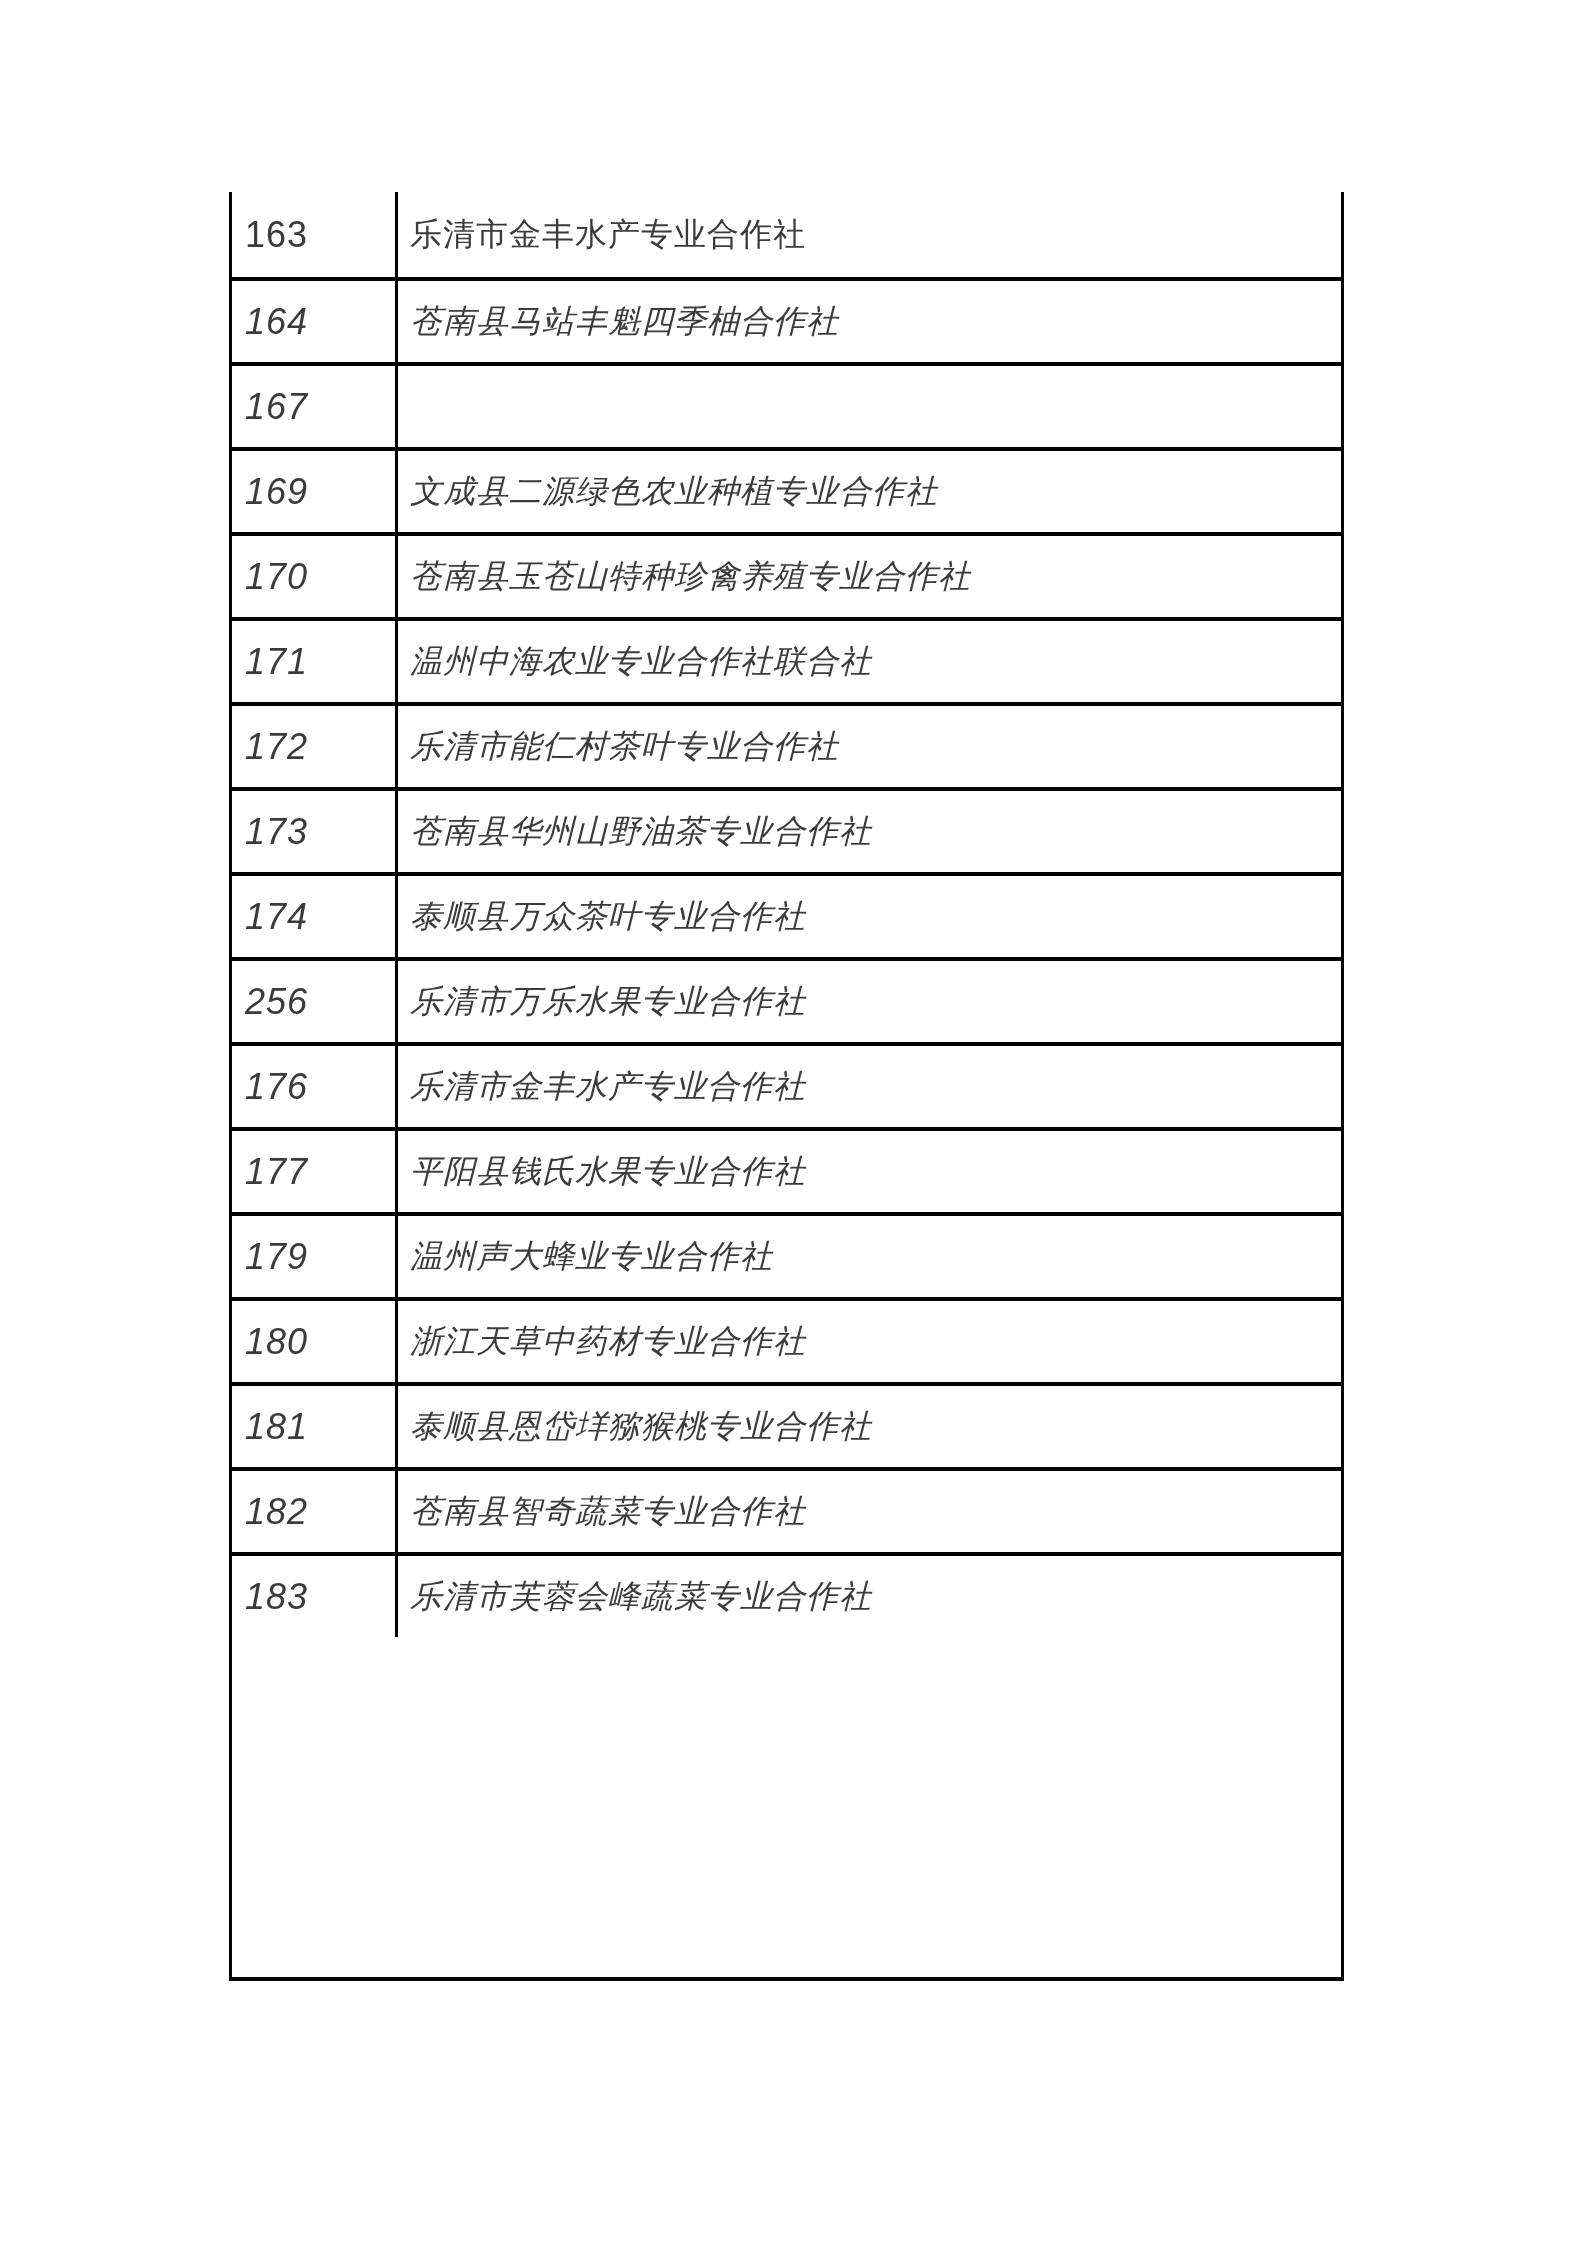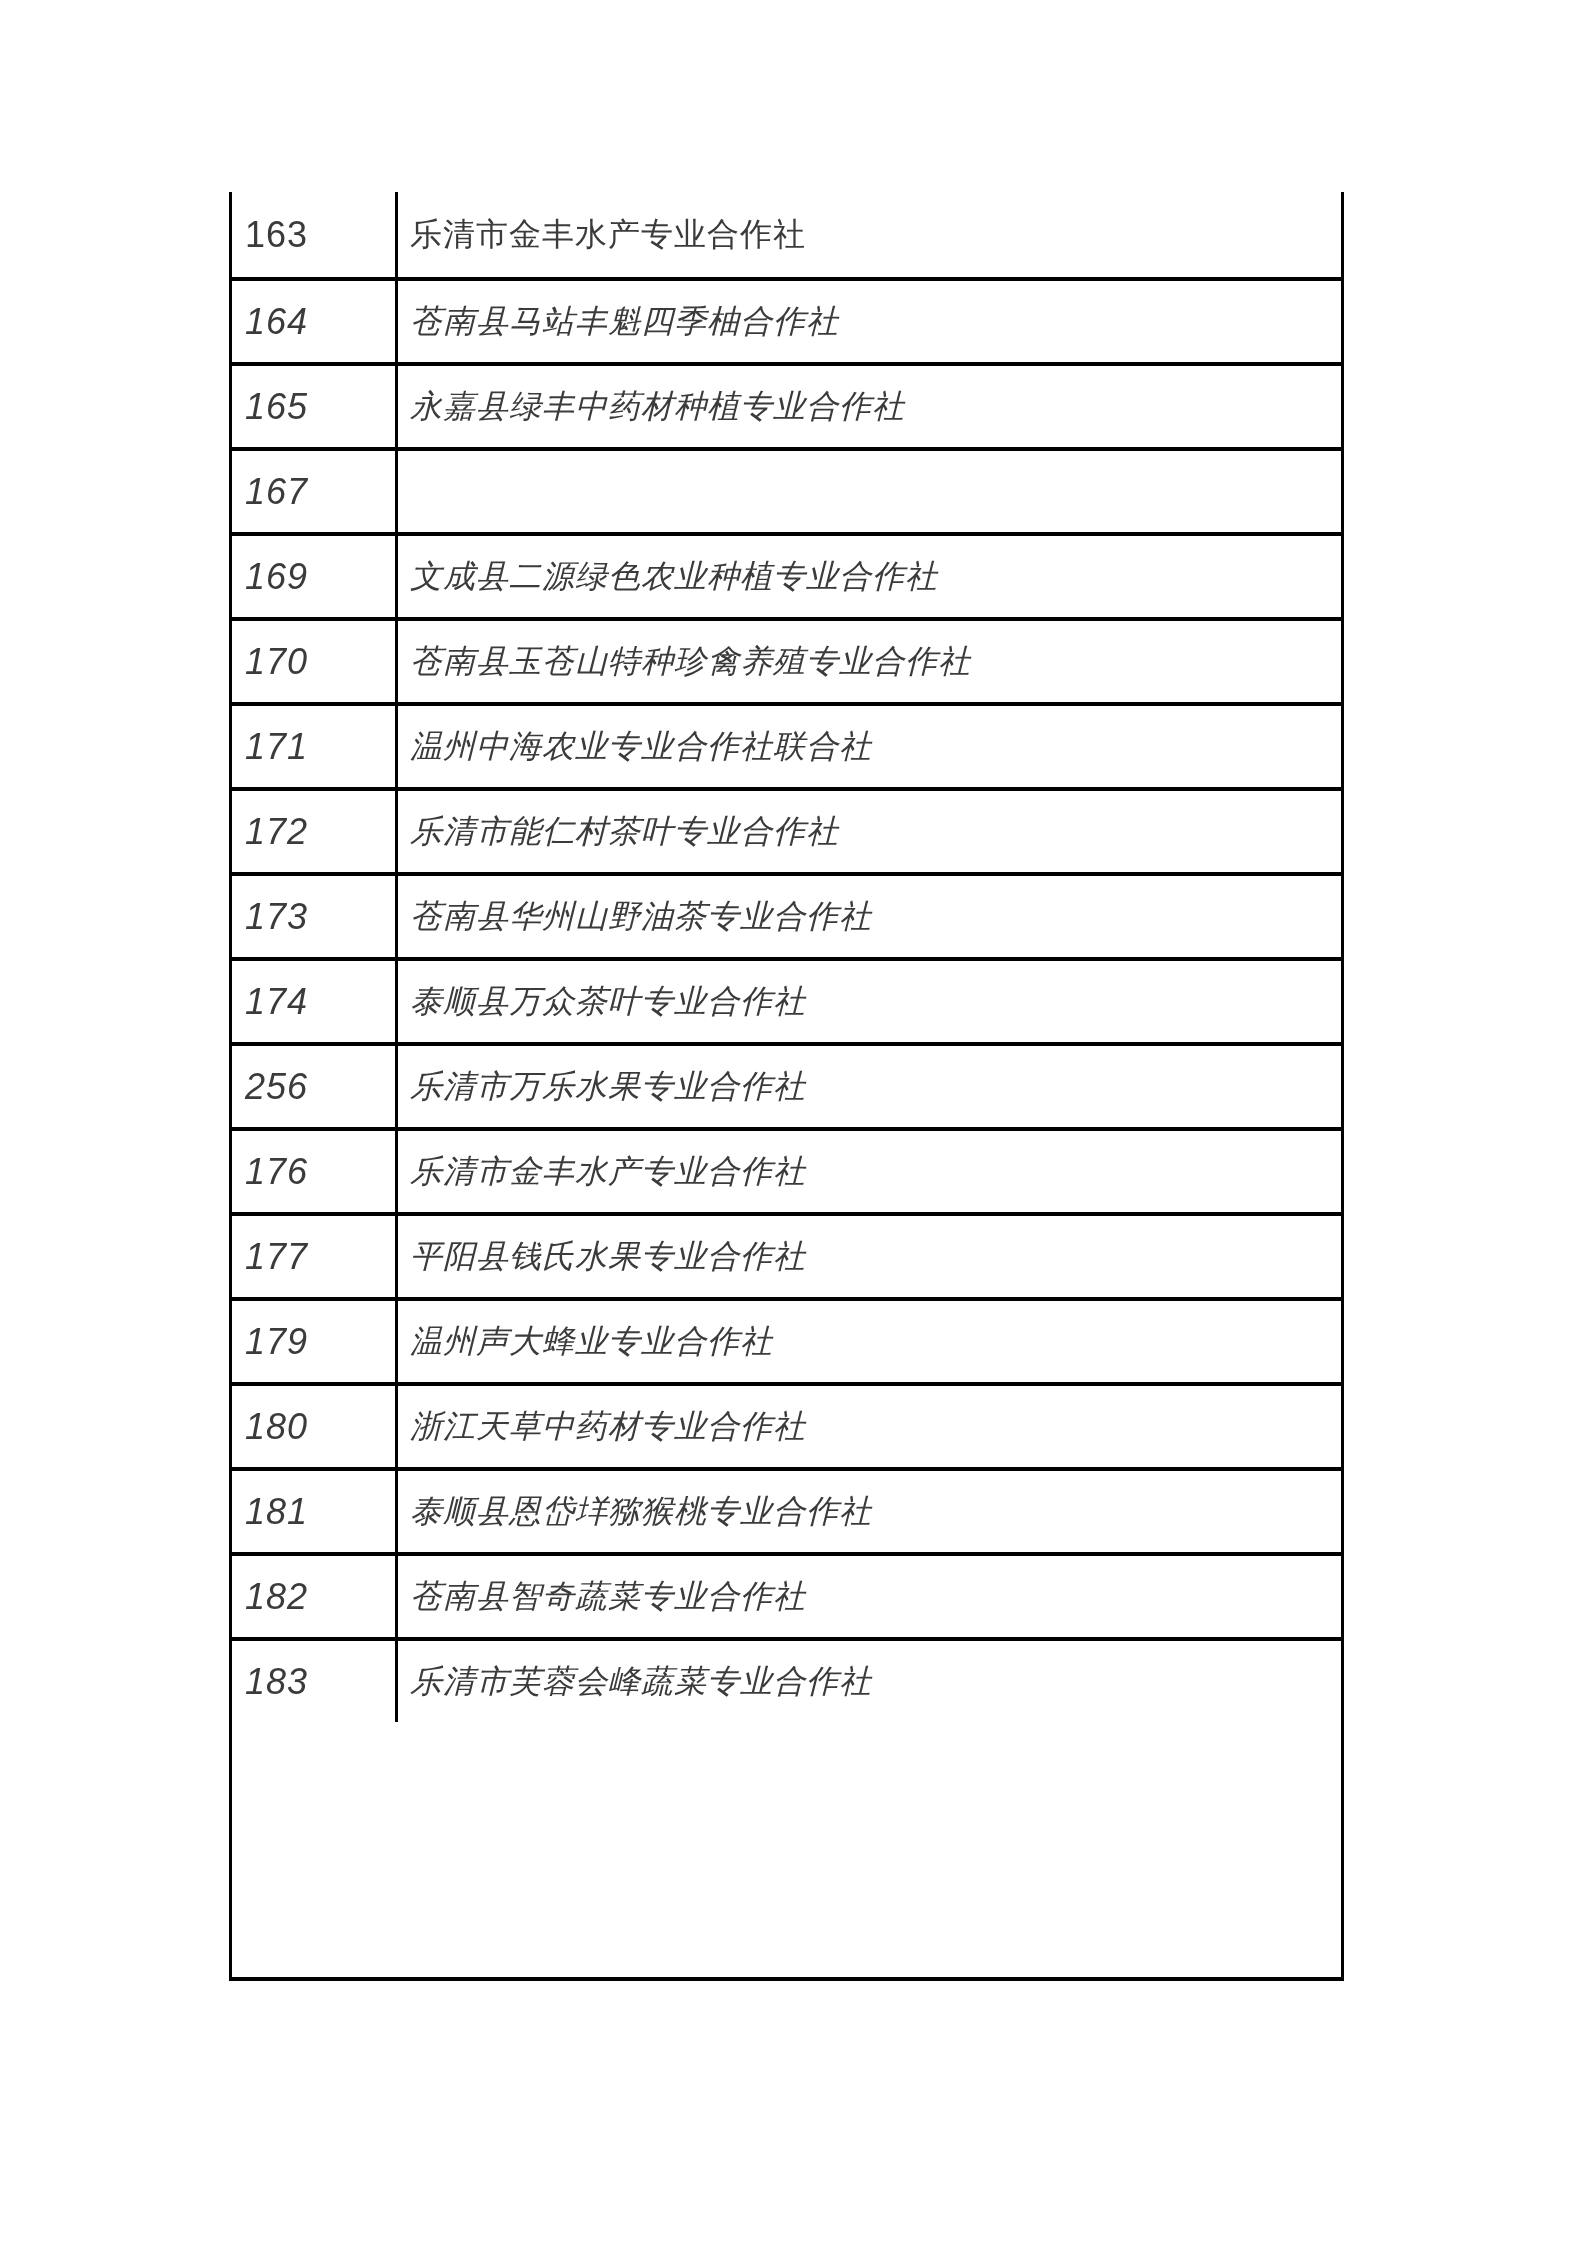--- a/index.html
+++ b/index.html
@@ -71,24 +71,20 @@
   <div class="coop-table" id="coop-table">
       <div class="t-row">
         <div class="cell-no">163</div>
         <div class="cell-name">乐清市金丰水产专业合作社</div>
       </div>
       <div class="t-row">
         <div class="cell-no">164</div>
         <div class="cell-name">苍南县马站丰魁四季柚合作社</div>
       </div>
       <div class="t-row">
-        <div class="cell-no">165</div>
-        <div class="cell-name">永嘉县绿丰中药材种植专业合作社</div>
-      </div>
-      <div class="t-row">
         <div class="cell-no">167</div>
       </div>
       <div class="t-row">
         <div class="cell-no">169</div>
         <div class="cell-name">文成县二源绿色农业种植专业合作社</div>
       </div>
       <div class="t-row">
         <div class="cell-no">170</div>
         <div class="cell-name">苍南县玉苍山特种珍禽养殖专业合作社</div>
       </div>

